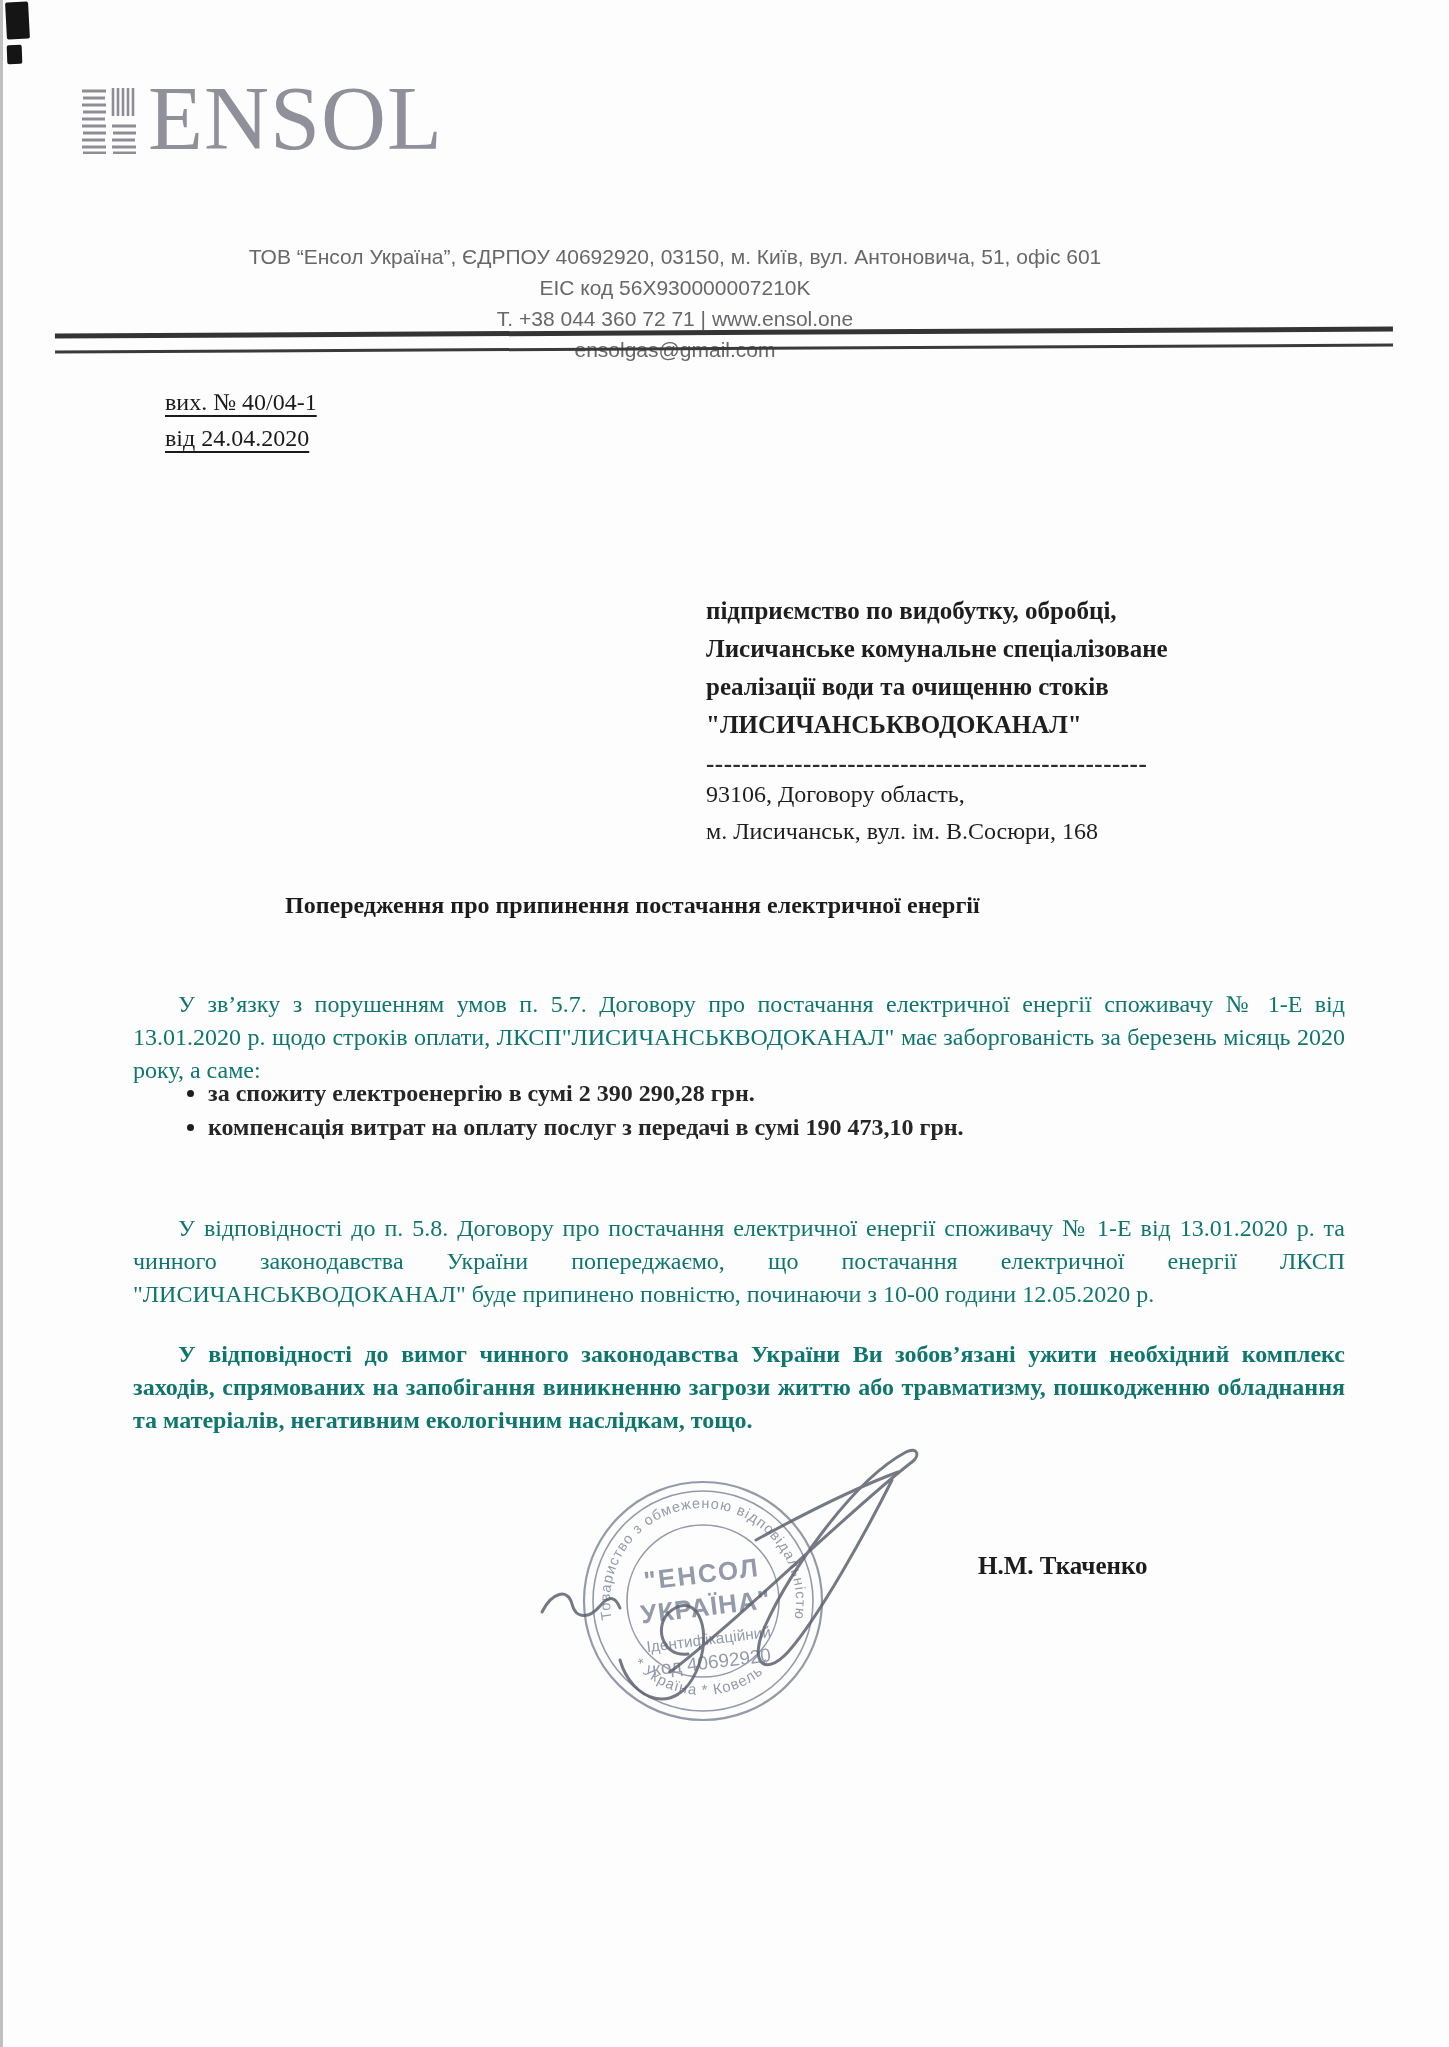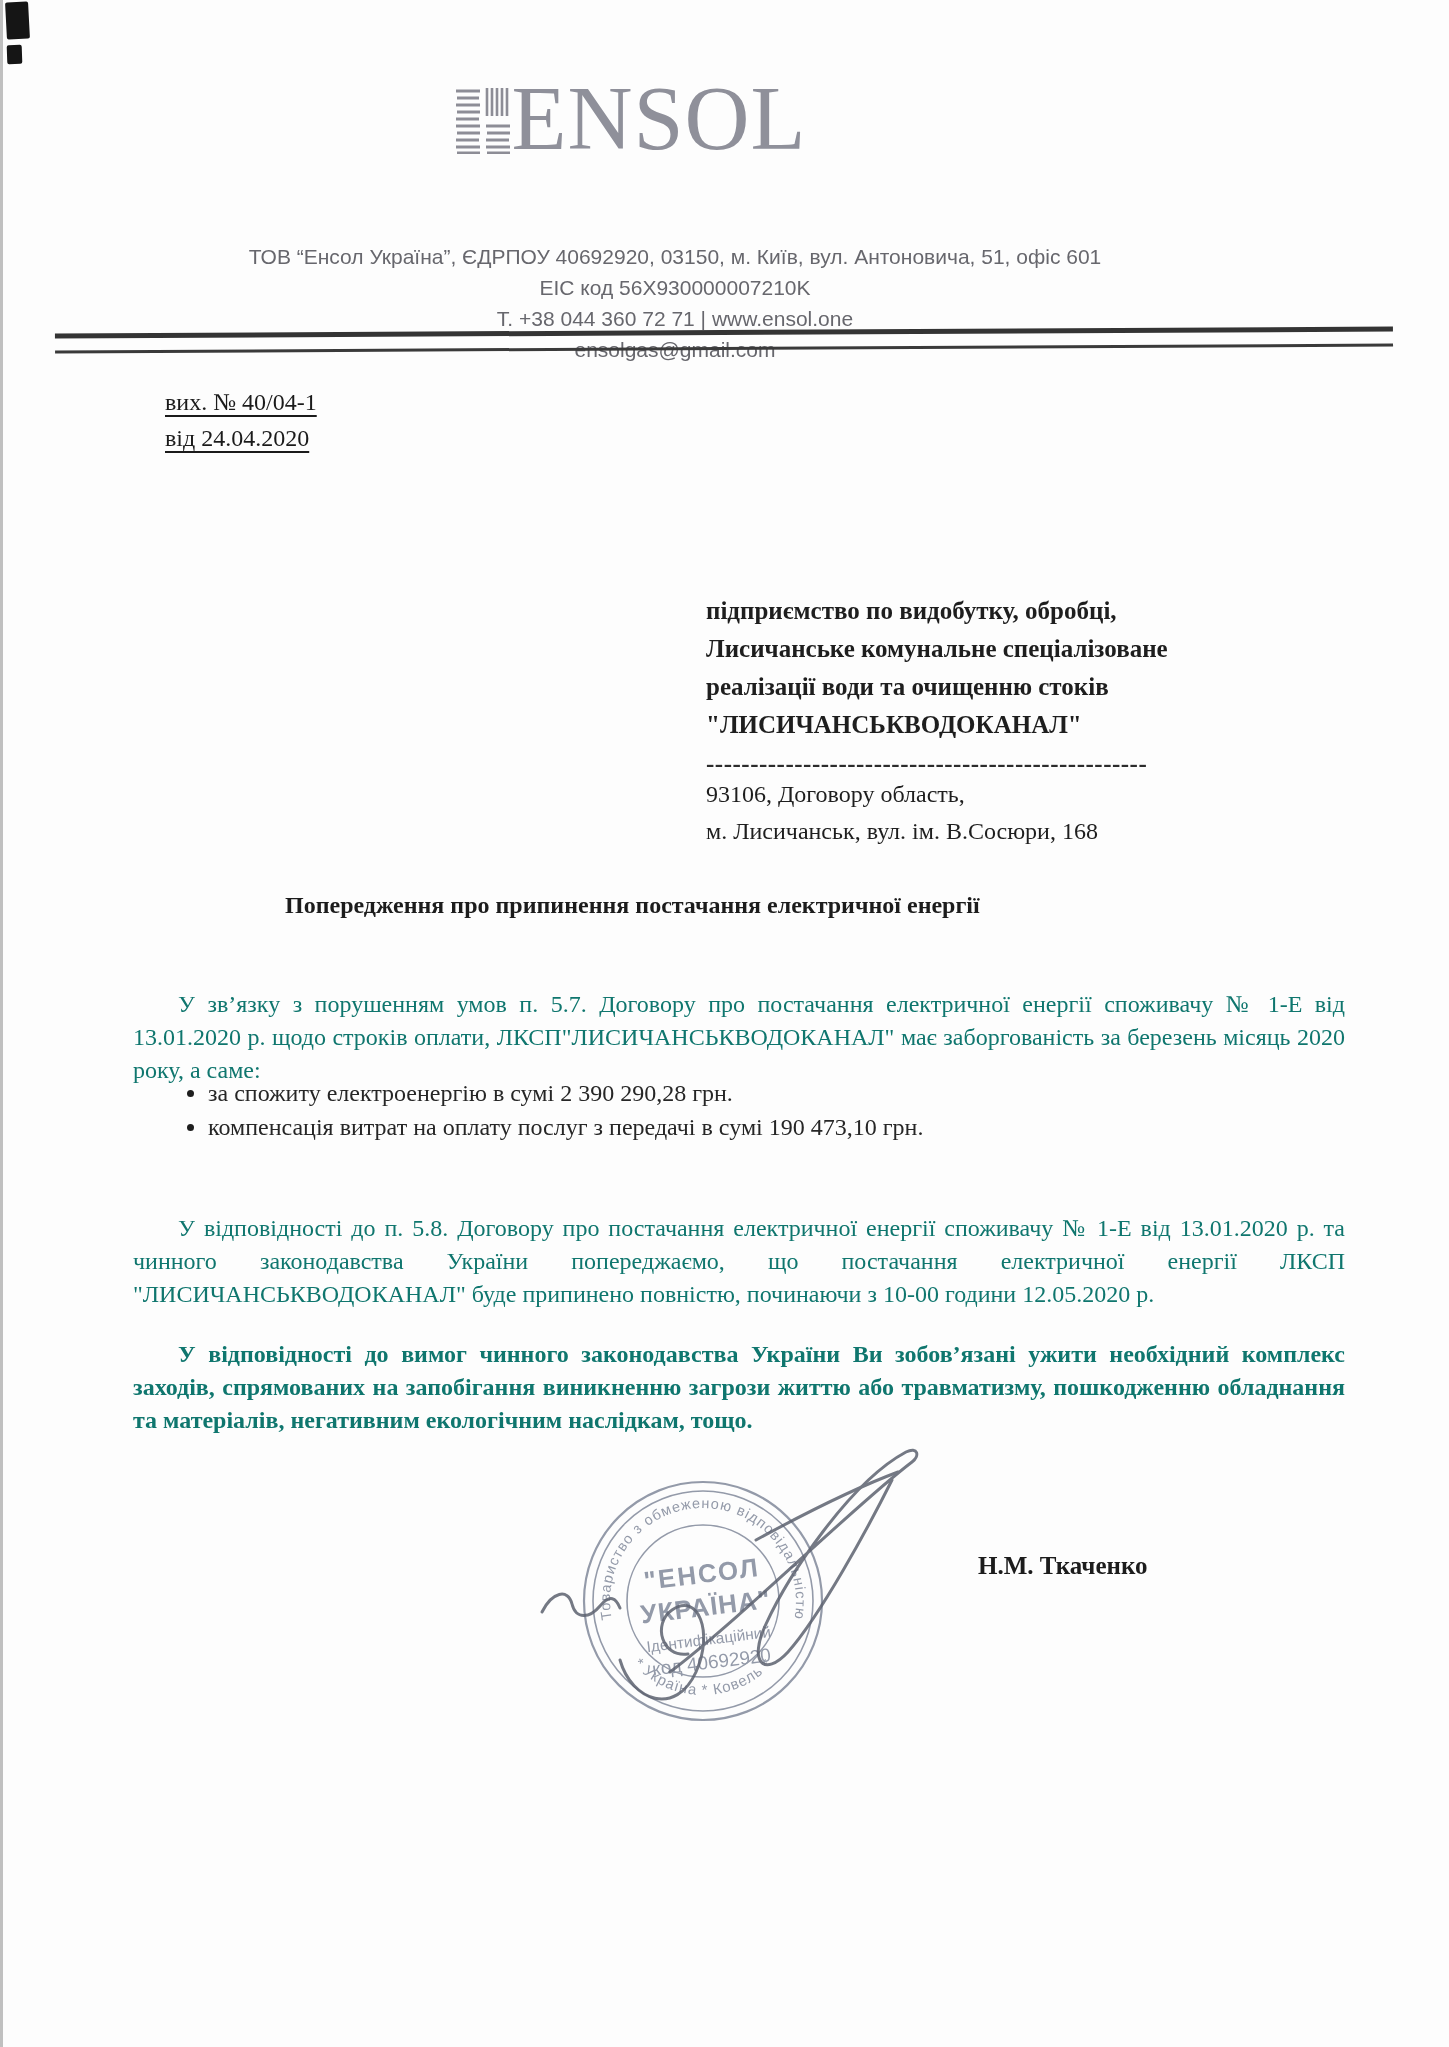--- a/index.html
+++ b/index.html
@@ -7,21 +7,21 @@
     position:relative; width:1449px; height:2047px; margin:0 auto;
     background:#fdfdfd; overflow:hidden;
     font-family:"Liberation Serif","DejaVu Serif",serif; color:#232323;
   }
   
   .edge-left  { position:absolute; left:0; top:0; width:3px; height:100%; background:#b0b0b0; opacity:.8; }
   .mark1 { position:absolute; left:6px;  top:2px;  width:23px; height:37px; background:#151515; border-radius:2px; transform:rotate(-3deg); }
   .mark2 { position:absolute; left:7px;  top:45px; width:15px; height:19px; background:#151515; border-radius:2px; transform:rotate(-2deg); }
 
   
-  .logo-row { position:absolute; left:80px; top:84px; width:1100px; display:flex; align-items:flex-end; justify-content:center; }
+  .logo-row { position:absolute; left:80px; top:84px; width:1100px; display:flex; align-items:flex-end; gap:10px; }
   .logo-text { font-size:90px; line-height:70px; color:#8f909a; letter-spacing:1px; }
   .letterhead { position:absolute; left:80px; top:205px; width:1190px; text-align:center;
     font-family:"Liberation Sans","DejaVu Sans",sans-serif; color:#67676d; font-size:21px; line-height:31px;margin-top:36px; }
 
   .rule { position:absolute; left:55px; top:330px; width:1338px; height:12px;
     border-top:5px solid #343434; border-bottom:3px solid #3a3a3a; transform:rotate(-0.3deg); }
 
   
   .ref { position:absolute; left:165px; top:384px; font-size:24px; line-height:36px; color:#1b1b1b; }
   .ref-line { display:block; text-decoration:underline; text-underline-offset:5px; }
@@ -35,21 +35,21 @@
 
   .doc-title { position:absolute; left:285px; top:892px; font-size:24px; font-weight:bold; color:#1c1c1c; }
 
   .para { position:absolute; left:133px; width:1212px; font-size:24px; line-height:33px;
     text-align:justify; text-indent:45px; color:#0f766e;margin-top:30px; }
   .p1 { top:958px; }
   .p2 { top:1182px; }
   .p3 { top:1308px;font-weight:bold; }
 
   .bullets { position:absolute; left:150px; top:1076px; margin:0; padding:0 0 0 58px;
-    font-size:24px; line-height:34px; color:#262626; }
+    font-size:24px; line-height:34px; color:#262626;font-weight:bold; }
   .bullets li::marker { color:#1e1e1e; }
 
   
   .sig-title { position:absolute; left:178px; top:1520px; font-size:25px; font-weight:bold; line-height:37px; color:#1c1c1c; }
   .sig-name  { position:absolute; left:978px; top:1552px; font-size:25px; font-weight:bold; color:#1c1c1c; }
 
   .stamp { position:absolute; left:577px; top:1475px; width:252px; height:252px; opacity:.92; }
   .stamp text { font-family:"Liberation Sans","DejaVu Sans",sans-serif; fill:#8b92a2; }
   .signature { position:absolute; left:520px; top:1420px; width:430px; height:320px; }
 </style>

